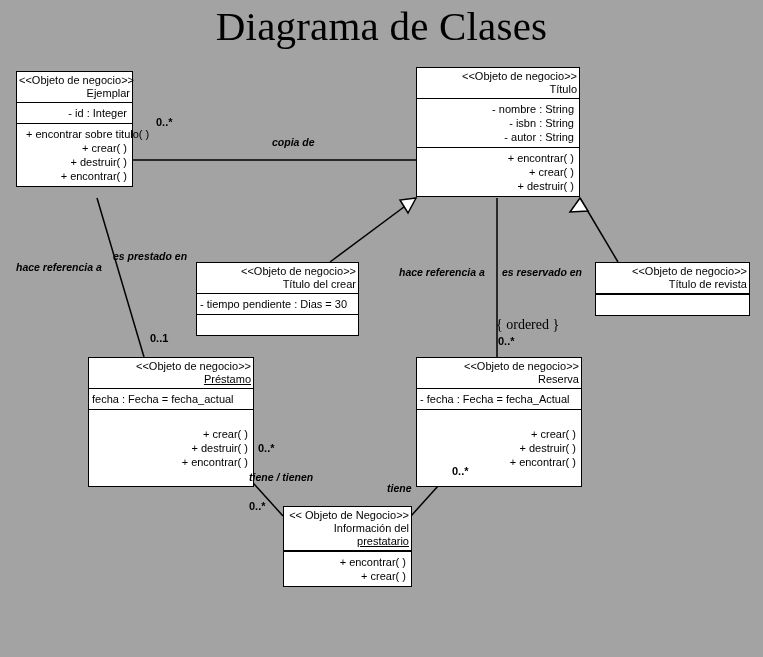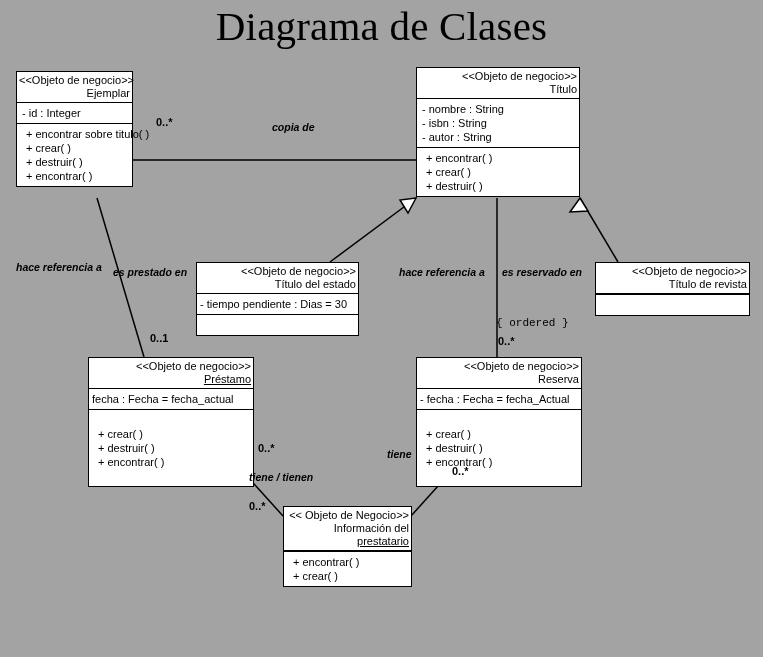--- a/index.html
+++ b/index.html
@@ -56,21 +56,21 @@
   .uml-cname.underline { text-decoration: underline; }
   .uml-sep {
     border-top: 1.5px solid #000000;
     height: 0;
     font-size: 0;
     line-height: 0;
   }
   .uml-attrs, .uml-ops {
     padding: 3px 5px 3px 5px;
     line-height: 14px;
-    text-align: left;
+    text-align: right;
   }
   .uml-attrs.centered { text-align: left; padding-left: 3px; padding-right: 3px; }
   .uml-attrs div, .uml-ops div { white-space: nowrap; }
   .uml-ops { padding-left: 9px; }
   .edge-label {
     position: absolute;
     font-family: "Liberation Sans", sans-serif;
     font-size: 10.5px;
     font-style: italic;
     font-weight: bold;
@@ -83,22 +83,22 @@
     font-family: "Liberation Sans", sans-serif;
     font-size: 11px;
     font-weight: bold;
     font-style: normal;
     color: #000000;
     white-space: nowrap;
     z-index: 6;
   }
   .constraint-label {
     position: absolute;
-    font-family: Liberation Mono, monospace;
-    font-size: 11px;
+    font-family: Liberation Serif, serif;
+    font-size: 14px;
     font-style: normal;
     font-weight: normal;
     color: #000000;
     white-space: nowrap;
     z-index: 6;
   }
   .empty-row { height: 14px; }
 </style>
 </head>
 <body>
@@ -162,21 +162,21 @@
     <div class="uml-ops">
       <div>+ encontrar( )</div>
       <div>+ crear( )</div>
       <div>+ destruir( )</div>
     </div>
   </div>
 
   <div class="uml-class" id="cls-titulo-libro" style="left:196px; top:262px; width:163px;">
     <div class="uml-head">
       <span class="uml-stereo">&lt;&lt;Objeto de negocio&gt;&gt;</span>
-      <span class="uml-cname">Título del estado</span>
+      <span class="uml-cname">Título del crear</span>
     </div>
     <div class="uml-sep"></div>
     <div class="uml-attrs centered">
       <div>- tiempo pendiente : Dias = 30</div>
     </div>
     <div class="uml-sep"></div>
     <div class="uml-ops">
       <div class="empty-row">&nbsp;</div>
     </div>
   </div>
@@ -239,33 +239,33 @@
     </div>
     <div class="uml-sep"></div>
     <div class="uml-sep"></div>
     <div class="uml-ops">
       <div>+ encontrar( )</div>
       <div>+ crear( )</div>
 
     </div>
   </div>
 
-  <div class="edge-label" style="left:272px; top:121px;text-align:right;">copia de</div>
+  <div class="edge-label" style="left:272px; top:136px;text-align:right;">copia de</div>
 
   <div class="edge-label" style="left:16px; top:261px;">hace referencia a</div>
 
-  <div class="edge-label" style="left:113px; top:266px;">es prestado en</div>
+  <div class="edge-label" style="left:113px; top:250px;">es prestado en</div>
 
   <div class="edge-label" style="left:399px; top:266px;">hace referencia a</div>
 
   <div class="edge-label" style="left:502px; top:266px;">es reservado en</div>
 
   <div class="edge-label" style="left:249px; top:471px;">tiene / tienen</div>
 
-  <div class="edge-label" style="left:387px; top:448px;">tiene</div>
+  <div class="edge-label" style="left:387px; top:482px;">tiene</div>
 
   <div class="mult-label" style="left:156px; top:116px;">0..*</div>
 
   <div class="mult-label" style="left:150px; top:332px;">0..1</div>
 
   <div class="mult-label" style="left:498px; top:335px;">0..*</div>
 
   <div class="mult-label" style="left:258px; top:442px;">0..*</div>
 
   <div class="mult-label" style="left:249px; top:500px;">0..*</div>

